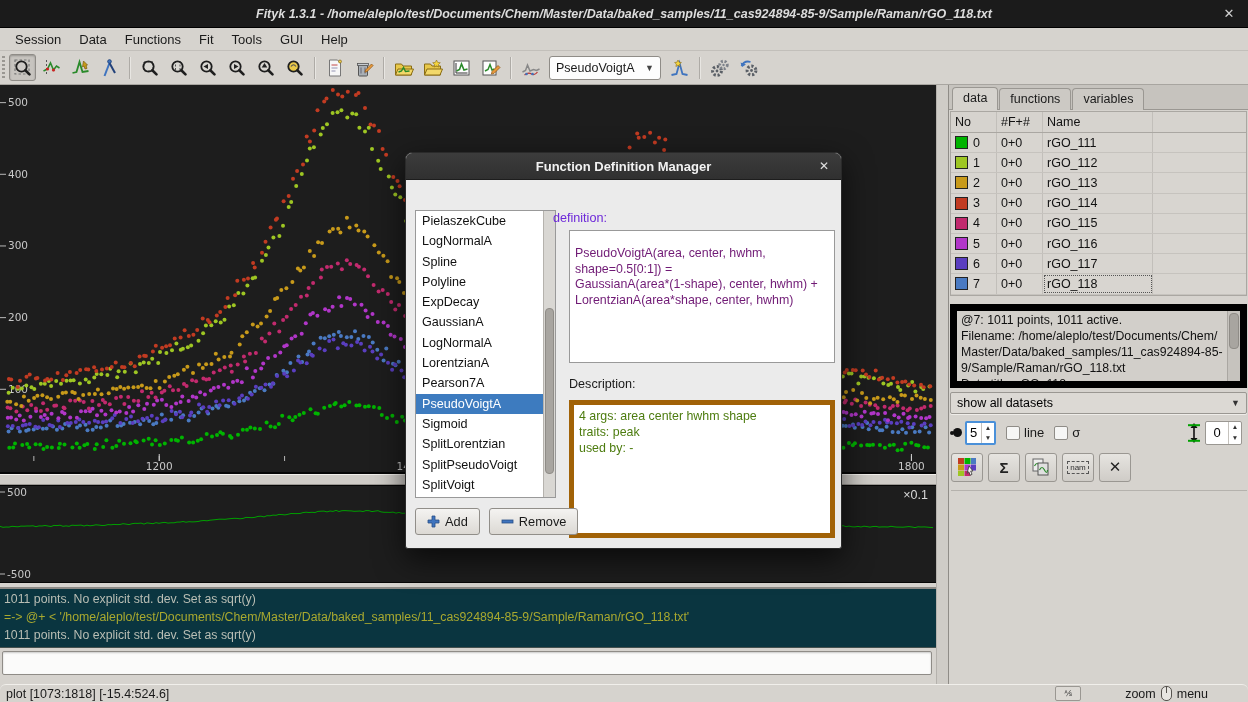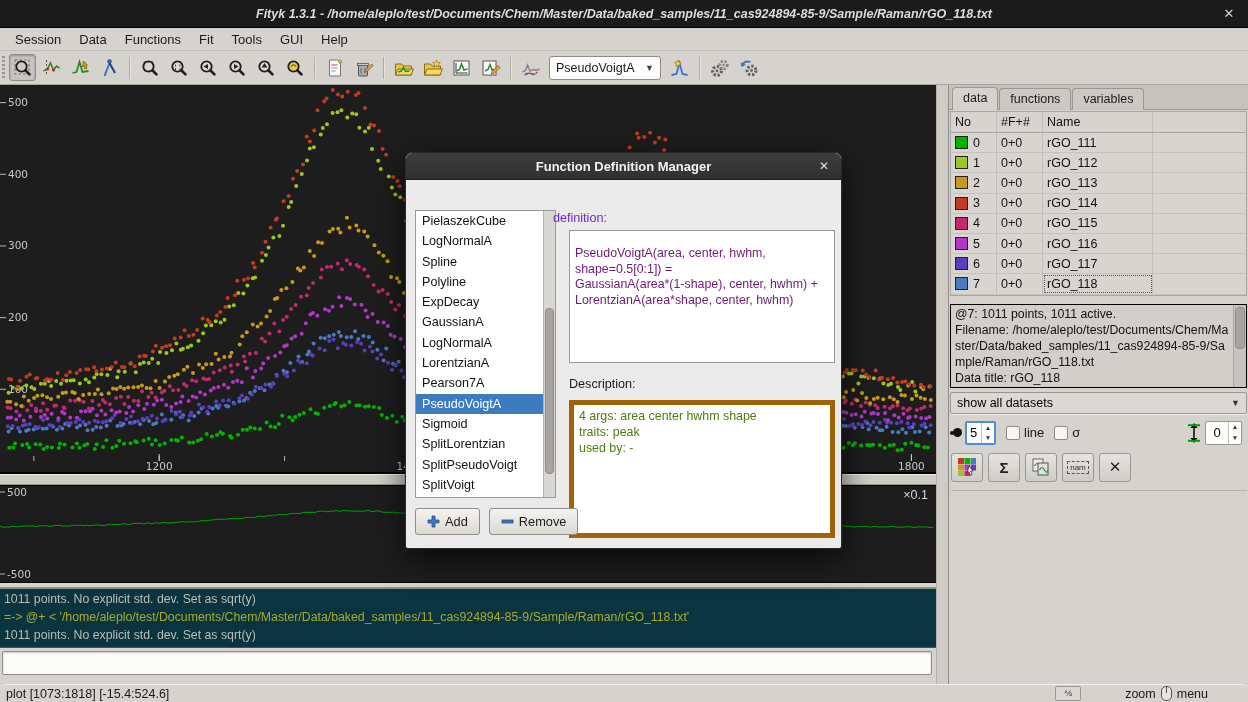--- a/index.html
+++ b/index.html
@@ -64,21 +64,21 @@
          border-radius:4px 4px 0 0; background:#ccc9c4; margin-right:1px; position:relative; top:1px;}
   .tab.active { background:#d6d3ce; padding-bottom:5px; }
   .dtable { margin:1px 1px 0 1px; border:1px solid #aaa7a2; background:#d8d5d0; }
   .dtr { display:flex; height:20.2px; align-items:center; border-bottom:1px solid #c6c3be; }
   .dtr.header { font-size:12.5px; color:#1a1a1a; height:21px; background:#d6d3ce; border-bottom:1px solid #aaa7a2;}
   .dtc { font-size:12.5px; color:#111; padding-left:4px; height:100%; display:flex; align-items:center;
          border-right:1px solid #c2bfba; }
   .c-no { width:46px; } .c-f { width:46px; } .c-name { width:110px; } .c-rest { flex:1; border-right:none; }
   .swatch { width:13px; height:13px; border:1px solid #222; margin-right:5px; flex:none;}
   .focuscell { outline:1px dotted #555; outline-offset:-2px; }
-  .infobox { margin:8px 1px 0 1px; height:84px; background:#d2cfca; border:1px solid #000000; position:relative;
+  .infobox { margin:8px 1px 0 1px; height:84px; background:#d2cfca; border:7px solid #000000; position:relative;
              padding:1px 16px 0 4px; overflow:hidden;}
   .infobox .itext { font-size:12.3px; line-height:1.32; color:#111; white-space:pre-wrap; word-break:break-all;}
   .vscroll { position:absolute; right:0; top:0; width:13px; height:100%; background:#c6c3be; border-left:1px solid #aaa7a2;}
   .vscroll .thumb { position:absolute; left:1px; width:10px; background:#a8a5a0; border:1px solid #8f8c87; border-radius:4px;}
   .combo { margin:4px 1px 0 1px; height:22px; background:#dcd9d4; border:1px solid #9a9792; border-radius:2px;
            display:flex; align-items:center; font-size:12.5px; padding:0 6px; box-shadow:0 1px 0 #efede9;}
   .combo .arr { margin-left:auto; font-size:9px; color:#333;}
   .ctrlrow { display:flex; align-items:center; margin:6px 2px 0 2px; height:26px; }
   .dotmark { width:9px; height:9px; background:#111; border-radius:50%; margin:0 3px 0 2px; position:relative;}
   .dotmark:after{ content:""; position:absolute; left:-3px; top:3px; width:4px; height:4px; background:#111; border-radius:50%;}

